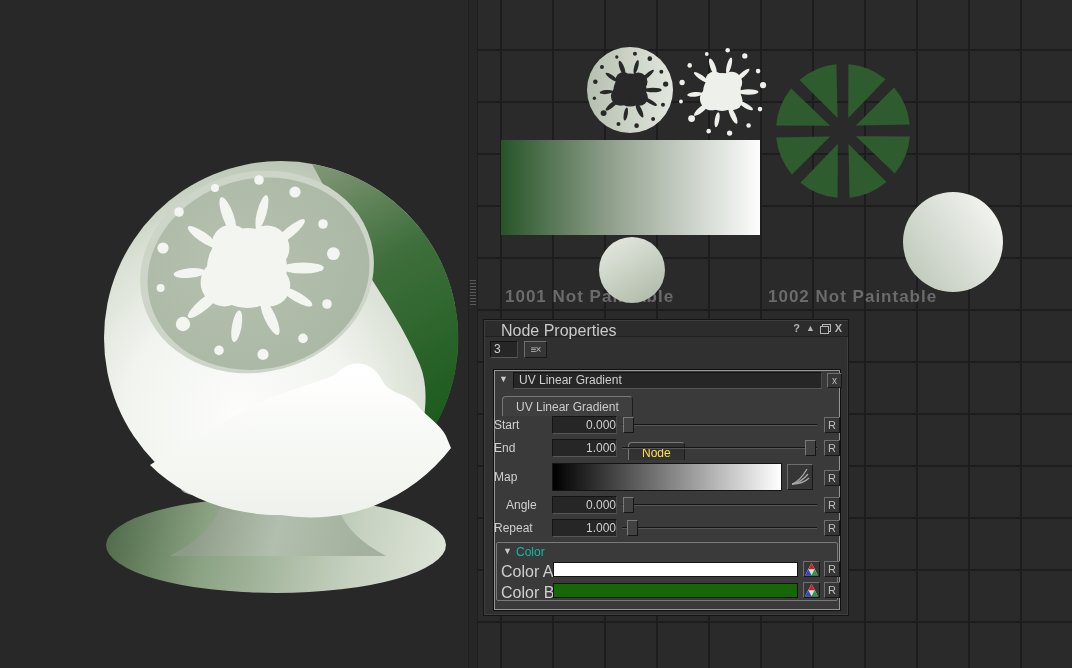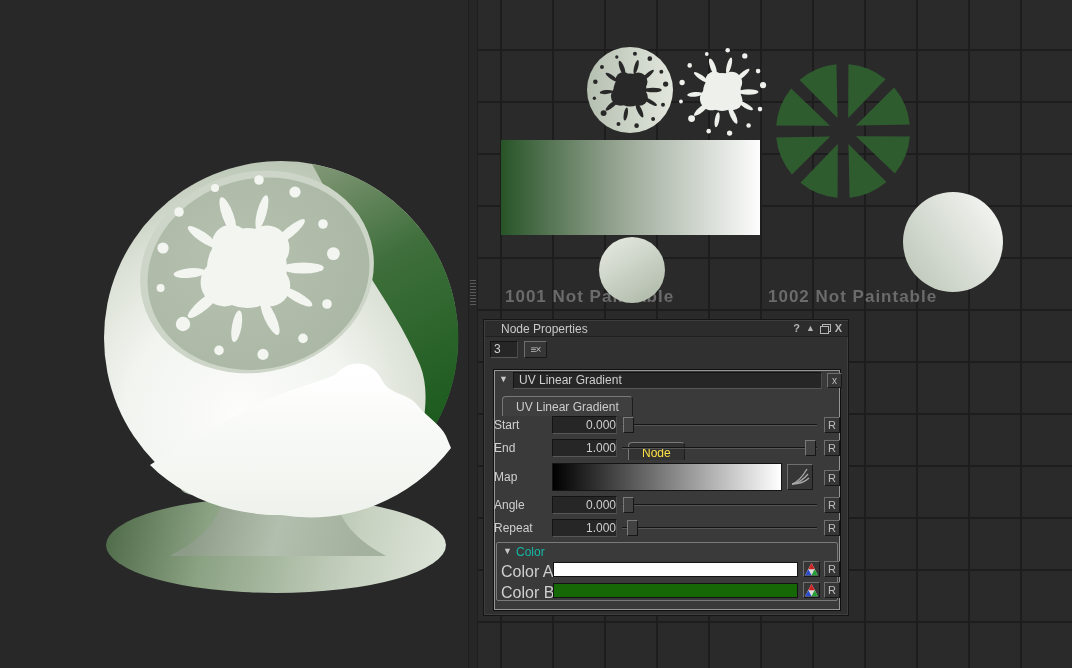--- a/index.html
+++ b/index.html
@@ -22,21 +22,21 @@
      letter-spacing:1px; color:#6b6b6b; white-space:nowrap; }
   #tile-label-1001 { left:27px; }
   #tile-label-1002 { left:290px; }
   svg { position:absolute; left:0; top:0; pointer-events:none; }
 
   
   #node-panel { left:483px; top:319px; width:366px; height:297px; background:#303030;
      border:1px solid #151515; box-shadow:inset 0 0 0 1px #3e3e3e; z-index:5; }
   #panel-titlebar { left:1px; top:1px; width:363px; height:16px; background:#2c2c2c;
      border-bottom:1px solid #202020; }
-  #panel-title { position:absolute; left:16px; top:1px; font-size:12px; color:#c9c9c9; }
+  #panel-title { position:absolute; left:16px; top:1px; font-size:16px; color:#c9c9c9; }
   .tb-icons { position:absolute; right:3px; top:1px; display:flex; gap:1px; }
   .tb-icon { width:13px; height:13px; font-size:11px; font-weight:700; color:#b4b4b4;
      text-align:center; line-height:13px; cursor:default; }
   #float-icon { position:relative; }
   #float-icon::after { content:""; position:absolute; left:2px; top:4px; width:7px;
      height:6px; border:1px solid #b4b4b4; background:#2c2c2c; }
   #float-icon::before { content:""; position:absolute; left:4px; top:2px; width:7px;
      height:6px; border:1px solid #b4b4b4; }
   .sunken { background:#262626; border:1px solid #141414;
      border-bottom-color:#575757; border-right-color:#4a4a4a; color:#cfcfcf; }
@@ -281,21 +281,21 @@
     <div id="map-bar" class="g"></div>
     <div id="curve-btn" class="g raised">
       <svg width="24" height="24" viewBox="0 0 24 24">
         <path d="M4,19 C10,17 15,11 19,4" stroke="#a8a8a8" stroke-width="1.3" fill="none"></path>
         <path d="M4,19 C11,18 16,14 20,9" stroke="#a8a8a8" stroke-width="1.3" fill="none"></path>
         <path d="M4,19 C12,19 17,17 21,13" stroke="#a8a8a8" stroke-width="1.3" fill="none"></path>
       </svg>
     </div>
     <div class="r-btn raised" style="top:100px;">R</div>
 
-    <span class="p-label" style="top:128px;">Angle</span>
+    <span class="p-label" style="top:128px;padding-left:12px;">Angle</span>
     <div class="p-field sunken" style="top:126px;">0.000</div>
     <div class="slider" style="top:127px;">
       <div class="handle" style="left:1px;"></div>
       </div>
     <div class="r-btn raised" style="top:127px;">R</div>
 
     <span class="p-label" style="top:151px;">Repeat</span>
     <div class="p-field sunken" style="top:149px;">1.000</div>
     <div class="slider" style="top:150px;">
       <div class="handle" style="left:5px;"></div>

